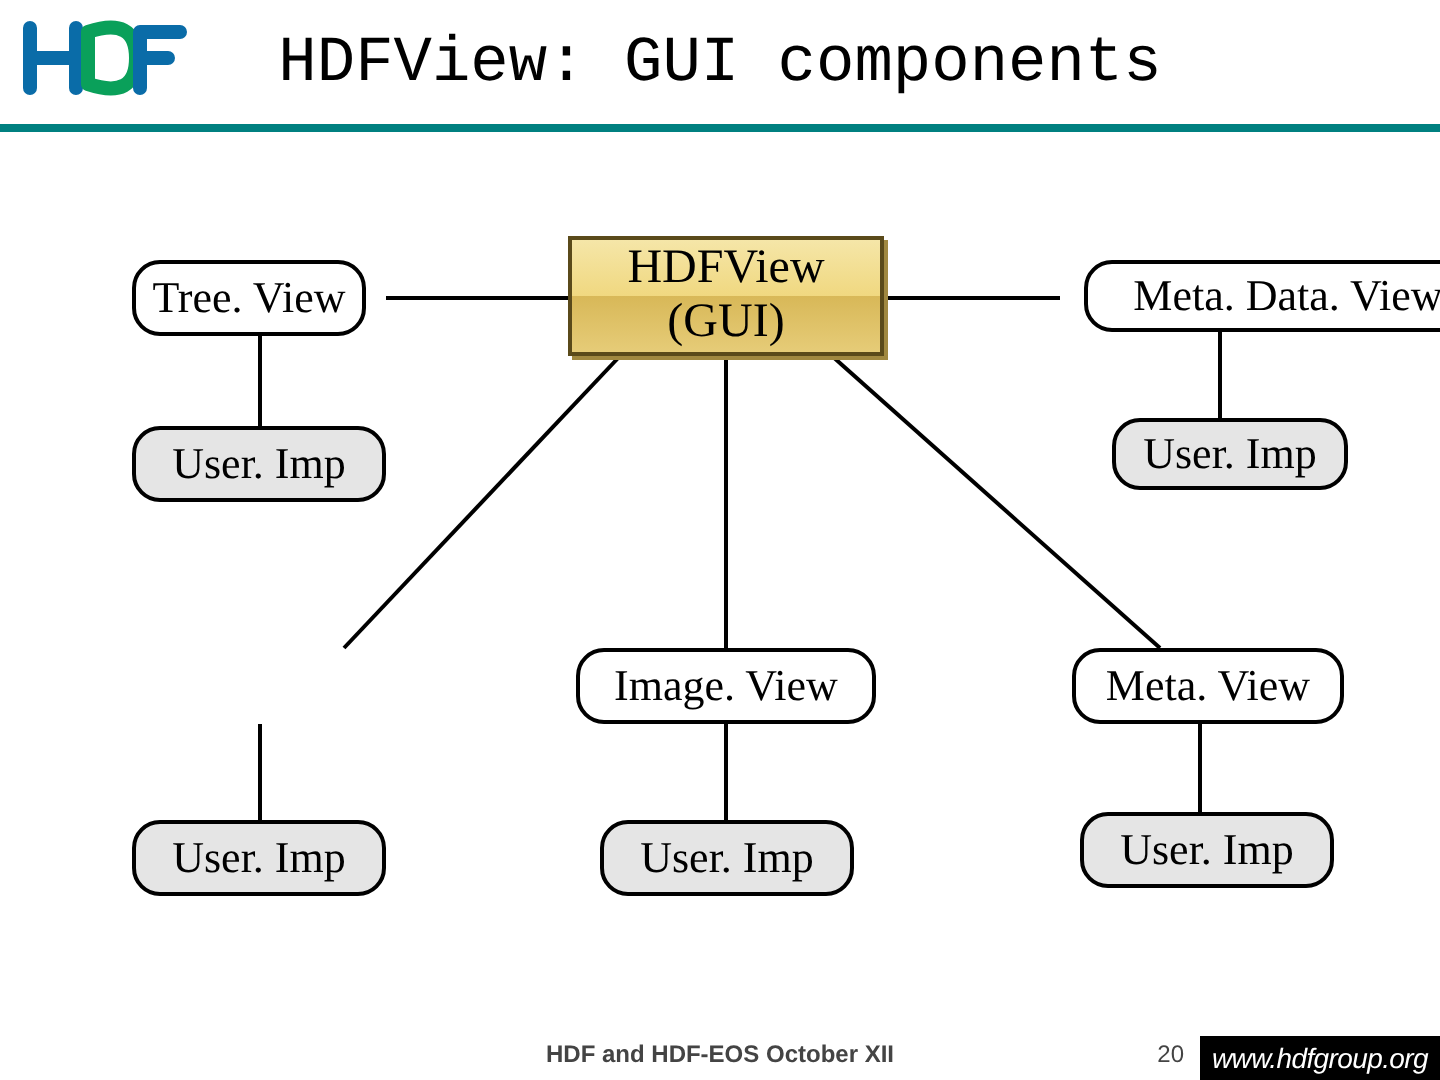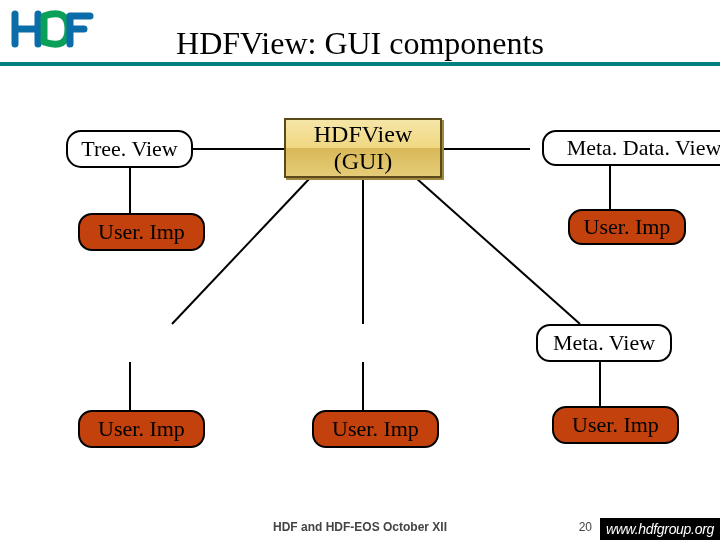--- a/index.html
+++ b/index.html
@@ -16,21 +16,22 @@
     width: 720px;
     height: 540px;
   }
   .title-bar {
     position: absolute;
     left: 0; top: 0;
     width: 720px;
     height: 62px;
     border-bottom: 4px solid #008080;
     display: flex;
-    align-items: flex-end;
+    align-items: center;
+    font-family: Liberation Mono, monospace;
   }
   .logo {
     position: absolute;
     left: 10px;
     top: 4px;
     width: 90px;
     height: 50px;
   }
   .logo svg { width: 90px; height: 50px; }
   .title-text {
@@ -46,21 +47,21 @@
     border-radius: 14px;
     background: #fff;
     display: flex;
     align-items: center;
     justify-content: center;
     font-size: 22px;
     box-sizing: border-box;
     padding: 0 8px;
     white-space: nowrap;
   }
-  .node.green { background: #c2410c; margin-left: 12px; }
+  .node.green { background: #e5e5e5; }
   .central {
     position: absolute;
     border: 2px solid #5a4a1a;
     background: linear-gradient(#f5e6a8, #f0d880 50%, #d8b858 50%, #e6cc78);
     border-radius: 0;
     display: flex;
     flex-direction: column;
     align-items: center;
     justify-content: center;
     font-size: 24px;
@@ -133,37 +134,40 @@
       <line x1="363" y1="296" x2="363" y2="344" stroke="#000" stroke-width="2"></line>
 
       <line x1="600" y1="296" x2="600" y2="344" stroke="#000" stroke-width="2"></line>
     </svg>
 
     <div class="central" style="left:284px; top:52px; width:158px; height:60px;">
       <span>HDFView</span>
       <span>(GUI)</span>
     </div>
 
-    <div class="node" style="left:66px; top:64px; width:127px; height:38px;border-radius:15px;">
+    <div class="node" style="left:66px; top:64px; width:117px; height:38px;">
       <span>Tree. View</span>
     </div>
 
     <div class="node" style="left:542px; top:64px; width:204px; height:36px;">
       <span>Meta. Data. View</span>
     </div>
 
     <div class="node green" style="left:66px; top:147px; width:127px; height:38px;">
       <span>User. Imp</span>
     </div>
 
     <div class="node green" style="left:556px; top:143px; width:118px; height:36px;">
       <span>User. Imp</span>
     </div>
 
 
+    <div class="node" style="left:288px; top:258px; width:150px; height:38px;">
+      <span>Image. View</span>
+    </div>
 
     <div class="node" style="left:536px; top:258px; width:136px; height:38px;">
       <span>Meta. View</span>
     </div>
 
     <div class="node green" style="left:66px; top:344px; width:127px; height:38px;">
       <span>User. Imp</span>
     </div>
 
     <div class="node green" style="left:300px; top:344px; width:127px; height:38px;">

